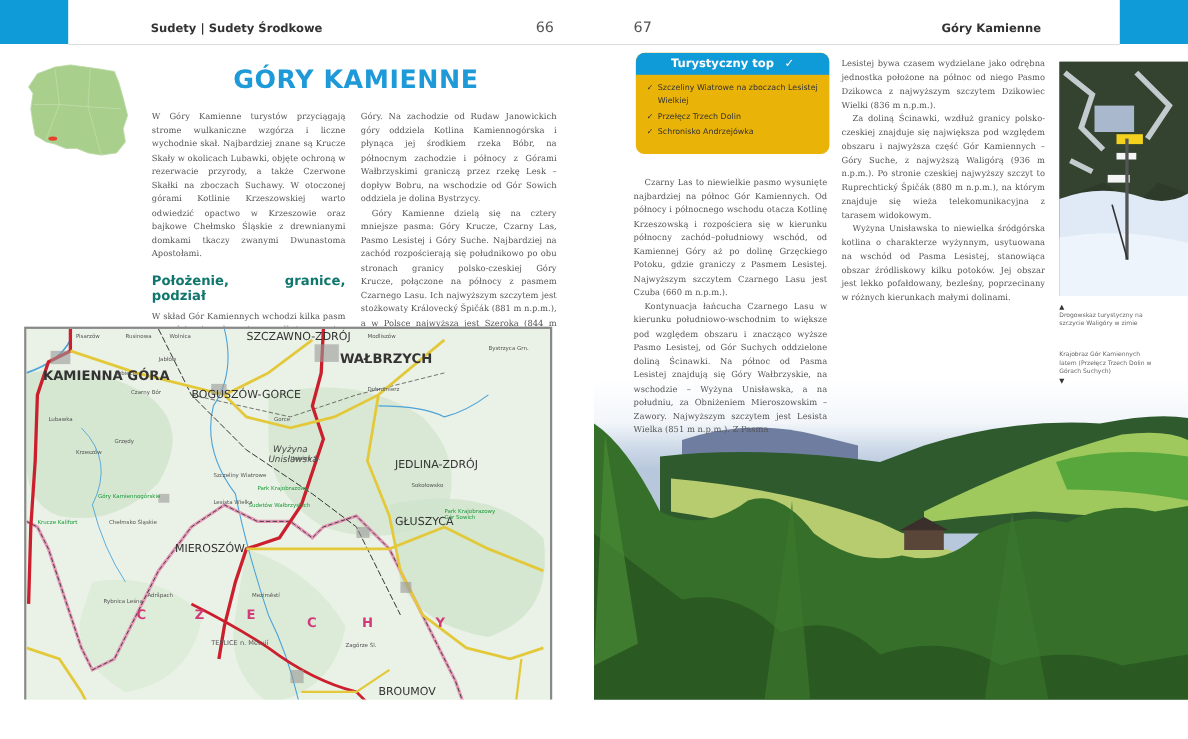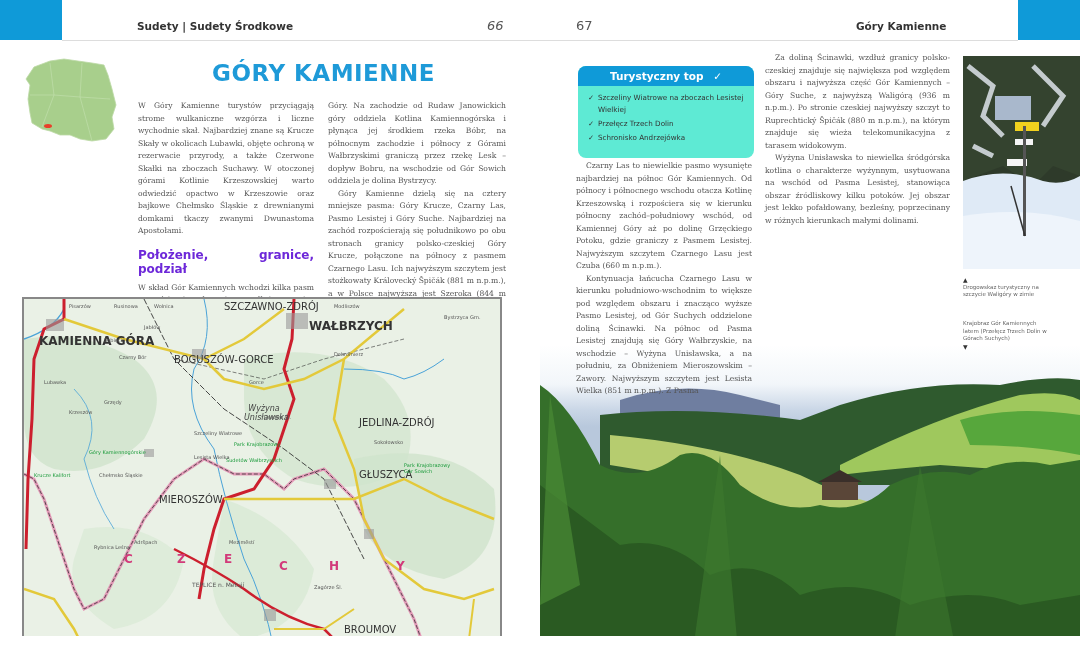--- a/index.html
+++ b/index.html
@@ -18,50 +18,50 @@
   .header-rule { position: absolute; top: 40px; height: 1px; background: #ddd; }
 
   .poland-map { position: absolute; left: 20px; top: 55px; width: 100px; height: 90px; }
 
   .title { position: absolute; left: 212px; top: 60px; font-family: "DejaVu Sans", sans-serif; font-weight: bold; font-size: 23px; color: #1e9ad8; letter-spacing: 0.5px; }
 
   .col { position: absolute; font-size: 7.6px; line-height: 12.5px; color: #555; text-align: justify; }
   .col p { margin-bottom: 0; }
   .col p.indent { text-indent: 10px; }
 
-  .subhead { font-family: "DejaVu Sans", sans-serif; font-weight: bold; color: #6d28d9; font-size: 12px; line-height: 14px; }
+  .subhead { font-family: "DejaVu Sans", sans-serif; font-weight: bold; color: #0f766e; font-size: 12px; line-height: 14px; }
 
   .map-frame { position: absolute; left: 22px; top: 297px; width: 480px; height: 350px; border: 2px solid #888; background: #e8f1e4; overflow: hidden; }
   .map-label { position: absolute; font-family: "DejaVu Sans", sans-serif; color: #333; white-space: nowrap; }
   .map-town { font-size: 10px; }
   .map-city { font-size: 12px; font-weight: bold; }
   .map-small { font-size: 5px; color: #555; }
   .map-green { font-size: 5px; color: #1a9a3a; }
   .map-country { font-size: 12px; font-weight: bold; color: #d23a7a; }
   .map-range { font-size: 8px; font-style: italic; color: #444; }
 
-  .top-box { position: absolute; left: 38px; top: 66px; width: 176px; height: 92px; border-radius: 8px; background: #5eead4; overflow: hidden; }
+  .top-box { position: absolute; left: 38px; top: 48px; width: 176px; height: 92px; border-radius: 8px; background: #eab308; overflow: hidden; }
   .top-box-head { height: 20px; background: #0f9ad8; color: #fff; font-family: "DejaVu Sans", sans-serif; font-weight: bold; font-size: 10.5px; text-align: center; line-height: 20px; }
   .top-box ul { list-style: none; padding: 6px 10px 0 10px; }
   .top-box li { font-family: "DejaVu Sans", sans-serif; font-size: 7.2px; color: #333; line-height: 12px; display: flex; }
   .top-box li .chk { width: 10px; flex: none; color: #333; }
 
   .photo-landscape { position: absolute; left: 0; top: 345px; width: 540px; height: 327px; }
   .photo-winter { position: absolute; left: 423px; top: 56px; width: 117px; height: 213px; }
 
   .caption { position: absolute; font-family: "DejaVu Sans", sans-serif; font-size: 5.5px; color: #666; line-height: 7.5px; }
   .tri { font-size: 6px; color: #333; }
 </style>
 </head>
 <body>
 
 <div class="page page-left">
   <div class="tab-left"></div>
   <div class="running-head" style="left:137px;">Sudety | Sudety Środkowe</div>
-  <div class="pagenum" style="left:487px;font-style:italic;">66</div>
+  <div class="pagenum" style="left:487px;">66</div>
   <div class="header-rule" style="left:62px; width:478px;"></div>
 
   <svg class="poland-map" viewBox="0 0 100 90">
     <path d="M14 12 L30 6 L44 4 L58 6 L72 8 L84 10 L88 20 L92 34 L96 50 L92 62 L94 74 L86 84 L72 86 L60 84 L50 80 L40 80 L30 76 L22 74 L12 68 L10 58 L8 44 L10 30 L6 24 Z" fill="#a8cf8c" stroke="#bcd9a6" stroke-width="0.8"></path>
     <path d="M30 8 L34 40 L22 72 M34 40 L60 42 L72 86 M60 42 L62 8 M60 42 L90 44 M34 40 L10 40" fill="none" stroke="#c5e0b0" stroke-width="0.6"></path>
     <ellipse cx="28" cy="71" rx="4" ry="2" fill="#e8402a"></ellipse>
   </svg>
 
   <div class="title">GÓRY KAMIENNE</div>
 
@@ -232,20 +232,21 @@
     <rect x="60" y="70" width="3" height="110" fill="#555"></rect>
     <path d="M48 130 L62 180" stroke="#333" stroke-width="1.5"></path>
   </svg>
 
   <div class="col" style="left:36px; top:160px; width:176px;">
     <p class="indent">Czarny Las to niewielkie pasmo wysunięte najbardziej na północ Gór Kamiennych. Od północy i północnego wschodu otacza Kotlinę Krzeszowską i rozpościera się w kierunku północny zachód–południowy wschód, od Kamiennej Góry aż po dolinę Grzęckiego Potoku, gdzie graniczy z Pasmem Lesistej. Najwyższym szczytem Czarnego Lasu jest Czuba (660 m n.p.m.).</p>
     <p class="indent">Kontynuacja łańcucha Czarnego Lasu w kierunku południowo-wschodnim to większe pod względem obszaru i znacząco wyższe Pasmo Lesistej, od Gór Suchych oddzielone doliną Ścinawki. Na północ od Pasma Lesistej znajdują się Góry Wałbrzyskie, na wschodzie – Wyżyna Unisławska, a na południu, za Obniżeniem Mieroszowskim – Zawory. Najwyższym szczytem jest Lesista Wielka (851 m n.p.m.). Z Pasma</p>
   </div>
 
   <div class="col" style="left:225px; top:52px; width:185px;">
+    <p>Lesistej bywa czasem wydzielane jako odrębna jednostka położone na północ od niego Pasmo Dzikowca z najwyższym szczytem Dzikowiec Wielki (836 m n.p.m.).</p>
     <p class="indent">Za doliną Ścinawki, wzdłuż granicy polsko-czeskiej znajduje się największa pod względem obszaru i najwyższa część Gór Kamiennych – Góry Suche, z najwyższą Waligórą (936 m n.p.m.). Po stronie czeskiej najwyższy szczyt to Ruprechtický Špičák (880 m n.p.m.), na którym znajduje się wieża telekomunikacyjna z tarasem widokowym.</p>
     <p class="indent">Wyżyna Unisławska to niewielka śródgórska kotlina o charakterze wyżynnym, usytuowana na wschód od Pasma Lesistej, stanowiąca obszar źródliskowy kilku potoków. Jej obszar jest lekko pofałdowany, bezleśny, poprzecinany w różnych kierunkach małymi dolinami.</p>
   </div>
 
   <div class="caption" style="left:423px; top:276px; width:95px;">
     <div class="tri">▲</div>
     <div>Drogowskaz turystyczny na szczycie Waligóry w zimie</div>
   </div>
   <div class="caption" style="left:423px; top:320px; width:90px;">
     <div>Krajobraz Gór Kamiennych latem (Przełęcz Trzech Dolin w Górach Suchych)</div>

